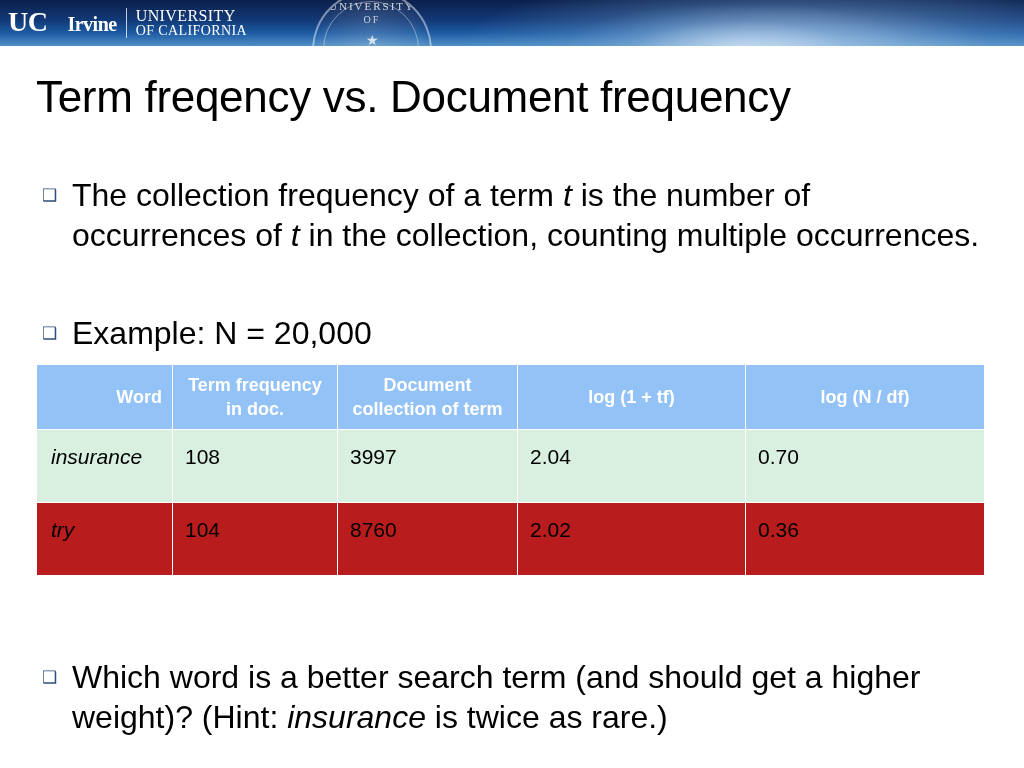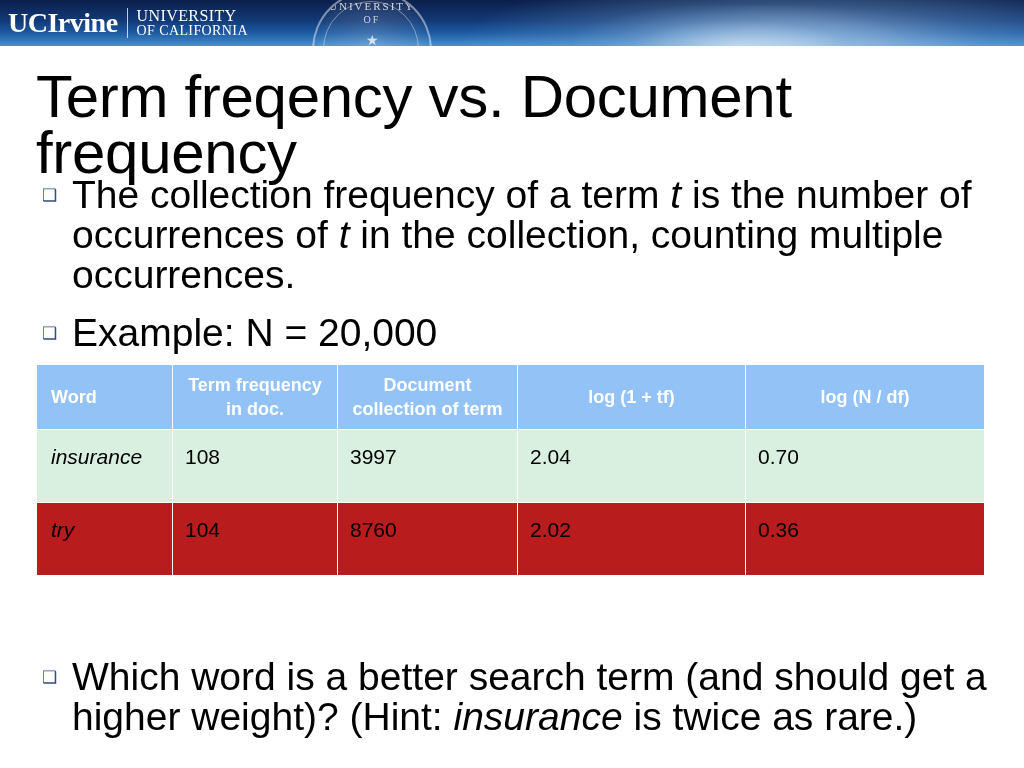--- a/index.html
+++ b/index.html
@@ -51,21 +51,22 @@
   .uci-word {
     color: #ffffff;
     font-size: 28px;
     line-height: 30px;
     font-weight: bold;
     letter-spacing: -0.5px;
     font-family: "Liberation Serif", serif;
     white-space: nowrap;
   }
   .uci-word .small-caps {
-    font-size: 28px;
+    font-size: 20px;
+    margin-left: 20px;
   }
   .logo-divider {
     width: 1px;
     height: 30px;
     background: rgba(255,255,255,0.75);
   }
   .uc-lines {
     display: flex;
     flex-direction: column;
     justify-content: center;
@@ -121,42 +122,42 @@
     position: absolute;
     left: 52px; top: 40px;
     color: rgba(255,255,255,0.75);
     font-size: 14px;
   }
   
   .slide-title {
     position: absolute;
     left: 36px; top: 69px;
     width: 960px;
-    font-size: 60px;
+    font-size: 44px;
     line-height: 56px;
     color: #000000;
     font-family: "Liberation Sans", sans-serif;
     letter-spacing: -0.3px;
   }
   
   .bullet {
     position: absolute;
     display: flex;
     align-items: flex-start;
   }
   .bullet-marker {
     width: 30px;
     flex: 0 0 30px;
     color: #2e4f7a;
     font-size: 17px;
     line-height: 40px;
     padding-top: 1px;
   }
   .bullet-text {
-    font-size: 39px;
+    font-size: 32px;
     line-height: 40px;
     color: #000000;
   }
   .b1 { left: 42px; top: 175px; width: 950px; }
   .b2 { left: 42px; top: 313px; width: 950px; }
   .b3 { left: 42px; top: 657px; width: 980px; }
   .ital { font-style: italic; }
   
   .tbl {
     position: absolute;
@@ -169,21 +170,21 @@
     background: #93c2f7;
     color: #ffffff;
     font-size: 18px;
     line-height: 24px;
     font-weight: bold;
     padding: 8px 10px;
     border: 1px solid #ffffff;
     vertical-align: middle;
   }
   .tbl th.col-word {
-    text-align: left;
+    text-align: right;
     padding-left: 14px;
   }
   .tbl td {
     font-size: 21px;
     line-height: 26px;
     padding: 14px 12px;
     border: 1px solid #ffffff;
     color: #000000;
     vertical-align: top;
     text-align: left;

